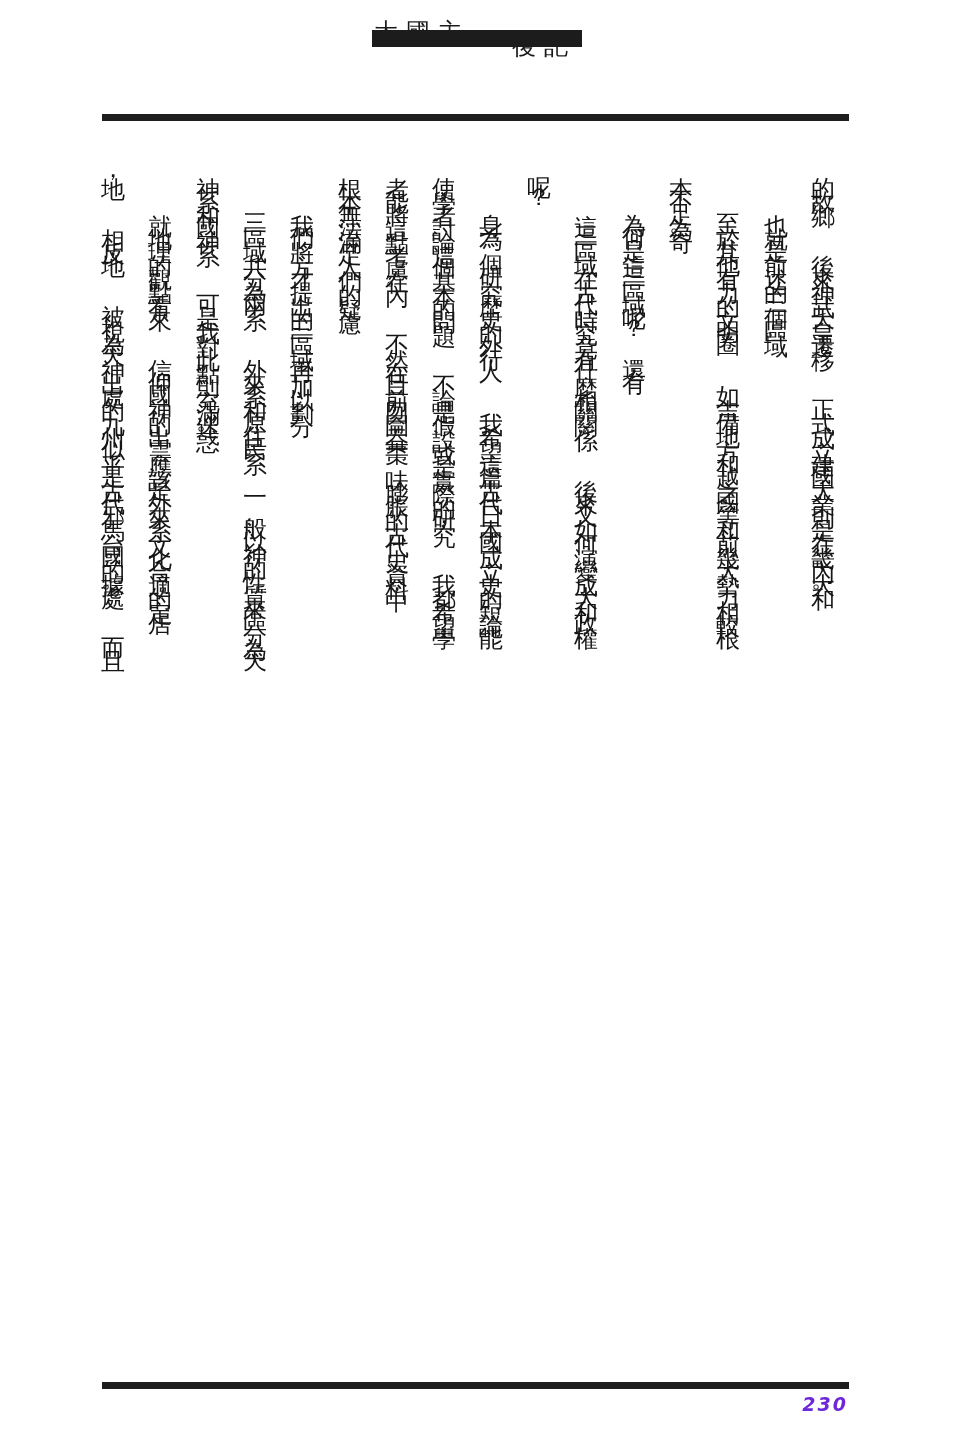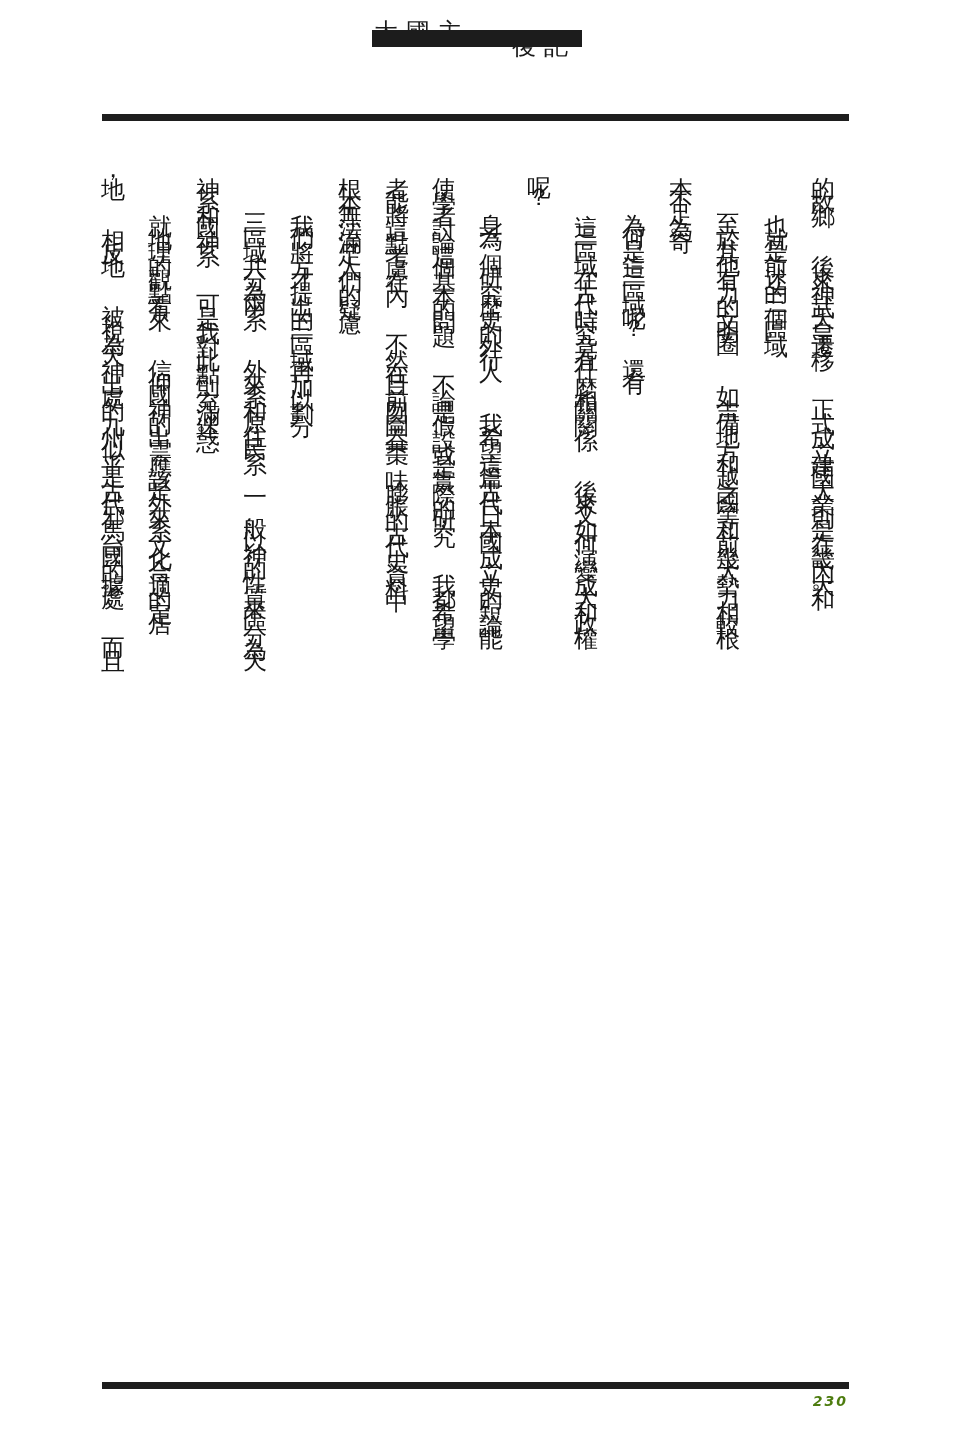--- a/index.html
+++ b/index.html
@@ -24,22 +24,22 @@
     .rule.top { top: 114px; }
     .rule.bottom { top: 1382px; }
     .col {
       position: absolute; width: 26px;
       writing-mode: vertical-rl; text-orientation: upright;
       font-size: 24px; line-height: 26px; letter-spacing: 13.4px;
       white-space: nowrap; color: #161616;
     }
     .page-number {
       position: absolute; top: 1393px; left: 800px; width: 48px; text-align: right;
-      font-size: 14px; font-style: italic; font-weight: bold; letter-spacing: 2px;
-      font-family: "DejaVu Sans", sans-serif; color: #4d7c0f;
+      font-size: 19px; font-style: italic; font-weight: bold; letter-spacing: 2px;
+      font-family: "DejaVu Sans", sans-serif; color: #6d28d9;
     }
   </style>
 </head>
 <body>
 
 <div>
   <div class="header-title">
     <span class="part-a">大國主</span>
     <span class="part-b">後記</span>
   </div>

